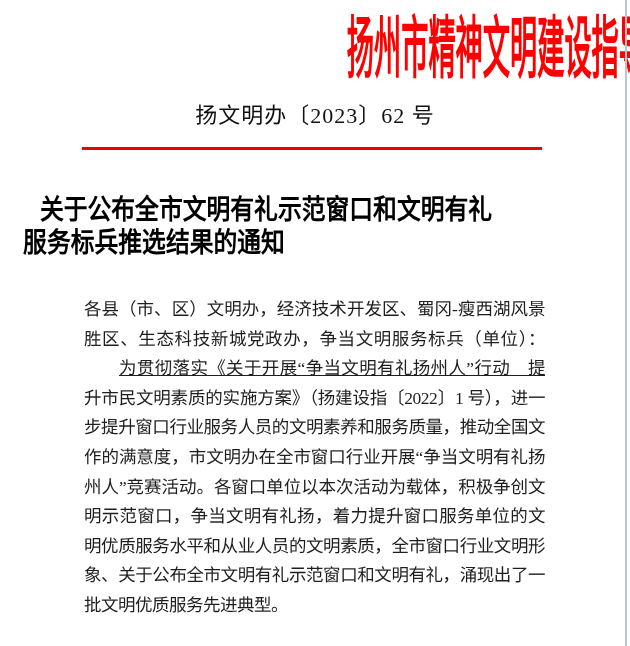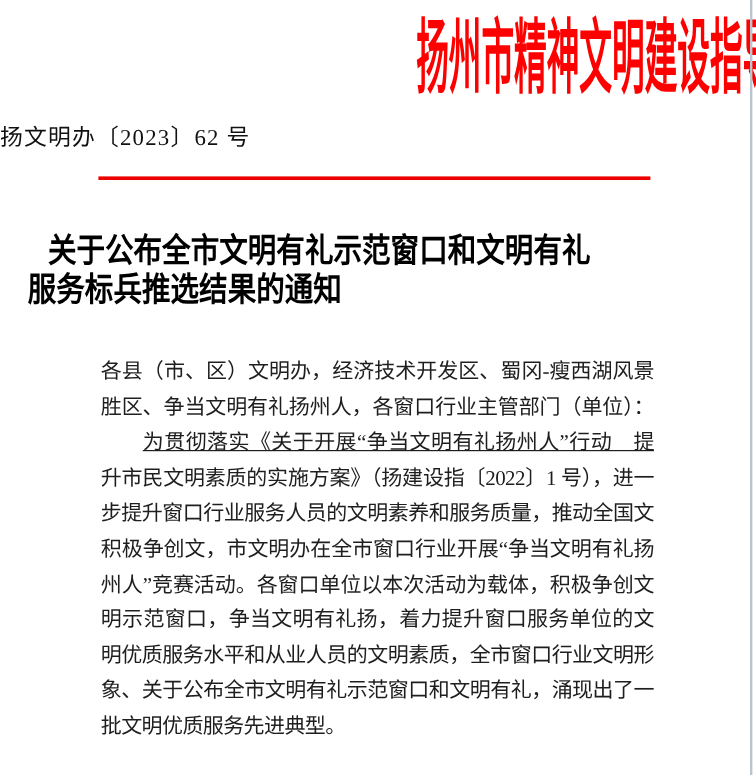--- a/index.html
+++ b/index.html
@@ -35,22 +35,23 @@
     transform: scaleX(0.40);
     transform-origin: 50% 50%;
     letter-spacing: 0;
   }
   
   .doc-number {
     position: absolute;
     top: 104px;
     left: 0;
     width: 630px;
+    text-align: center;
     font-family: "Liberation Serif", serif;
-    font-size: 19px;
+    font-size: 22px;
     line-height: 24px;
     color: #111111;
     letter-spacing: 1px;
   }
   
   .red-rule {
     position: absolute;
     top: 147px;
     left: 82px;
     width: 460px;
@@ -134,25 +135,25 @@
     <span class="title-line">
       <span>关于公布全市文明有礼示范窗口和文明有礼</span>
     </span>
     <span class="title-line">
       <span>服务标兵推选结果的通知</span>
     </span>
   </div>
 
   <div class="doc-body">
     <div class="body-line">各县（市、区）文明办，经济技术开发区、蜀冈-瘦西湖风景名</div>
-    <div class="body-line">胜区、争当文明有礼扬州人，各窗口行业主管部门（单位）：</div>
+    <div class="body-line">胜区、生态科技新城党政办，争当文明服务标兵（单位）：</div>
     <div class="body-line indent">为贯彻落实《关于开展“争当文明有礼扬州人”行动　提</div>
     <div class="body-line">升市民文明素质的实施方案》（扬建设指〔2022〕1 号），进一</div>
     <div class="body-line">步提升窗口行业服务人员的文明素养和服务质量，推动全国文</div>
-    <div class="body-line">积极争创文，市文明办在全市窗口行业开展“争当文明有礼扬</div>
+    <div class="body-line">作的满意度，市文明办在全市窗口行业开展“争当文明有礼扬</div>
     <div class="body-line">州人”竞赛活动。各窗口单位以本次活动为载体，积极争创文</div>
     <div class="body-line">明示范窗口，争当文明有礼扬，着力提升窗口服务单位的文</div>
     <div class="body-line">明优质服务水平和从业人员的文明素质，全市窗口行业文明形</div>
     <div class="body-line">象、关于公布全市文明有礼示范窗口和文明有礼，涌现出了一</div>
     <div class="body-line para-end">批文明优质服务先进典型。</div>
   </div>
 
   <div class="page-edge"></div>
 
 </div>

